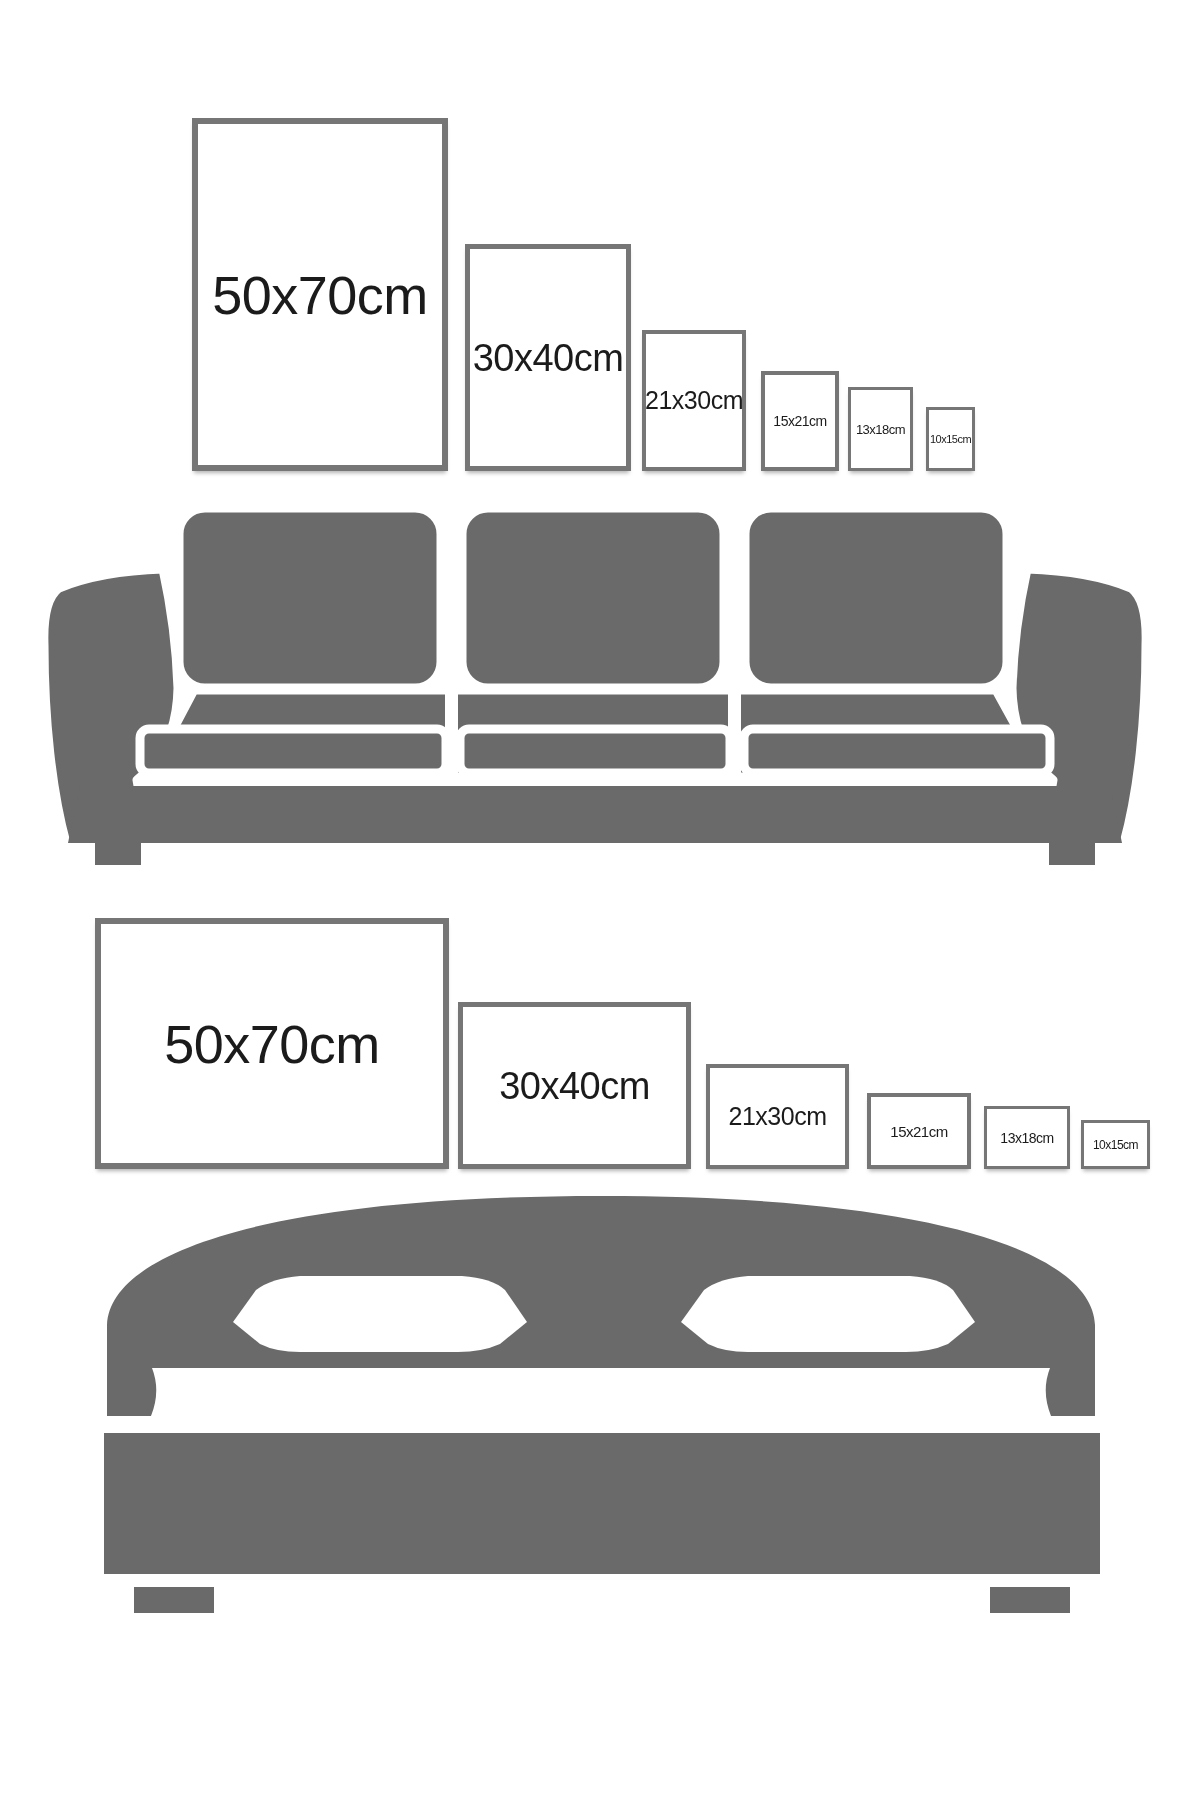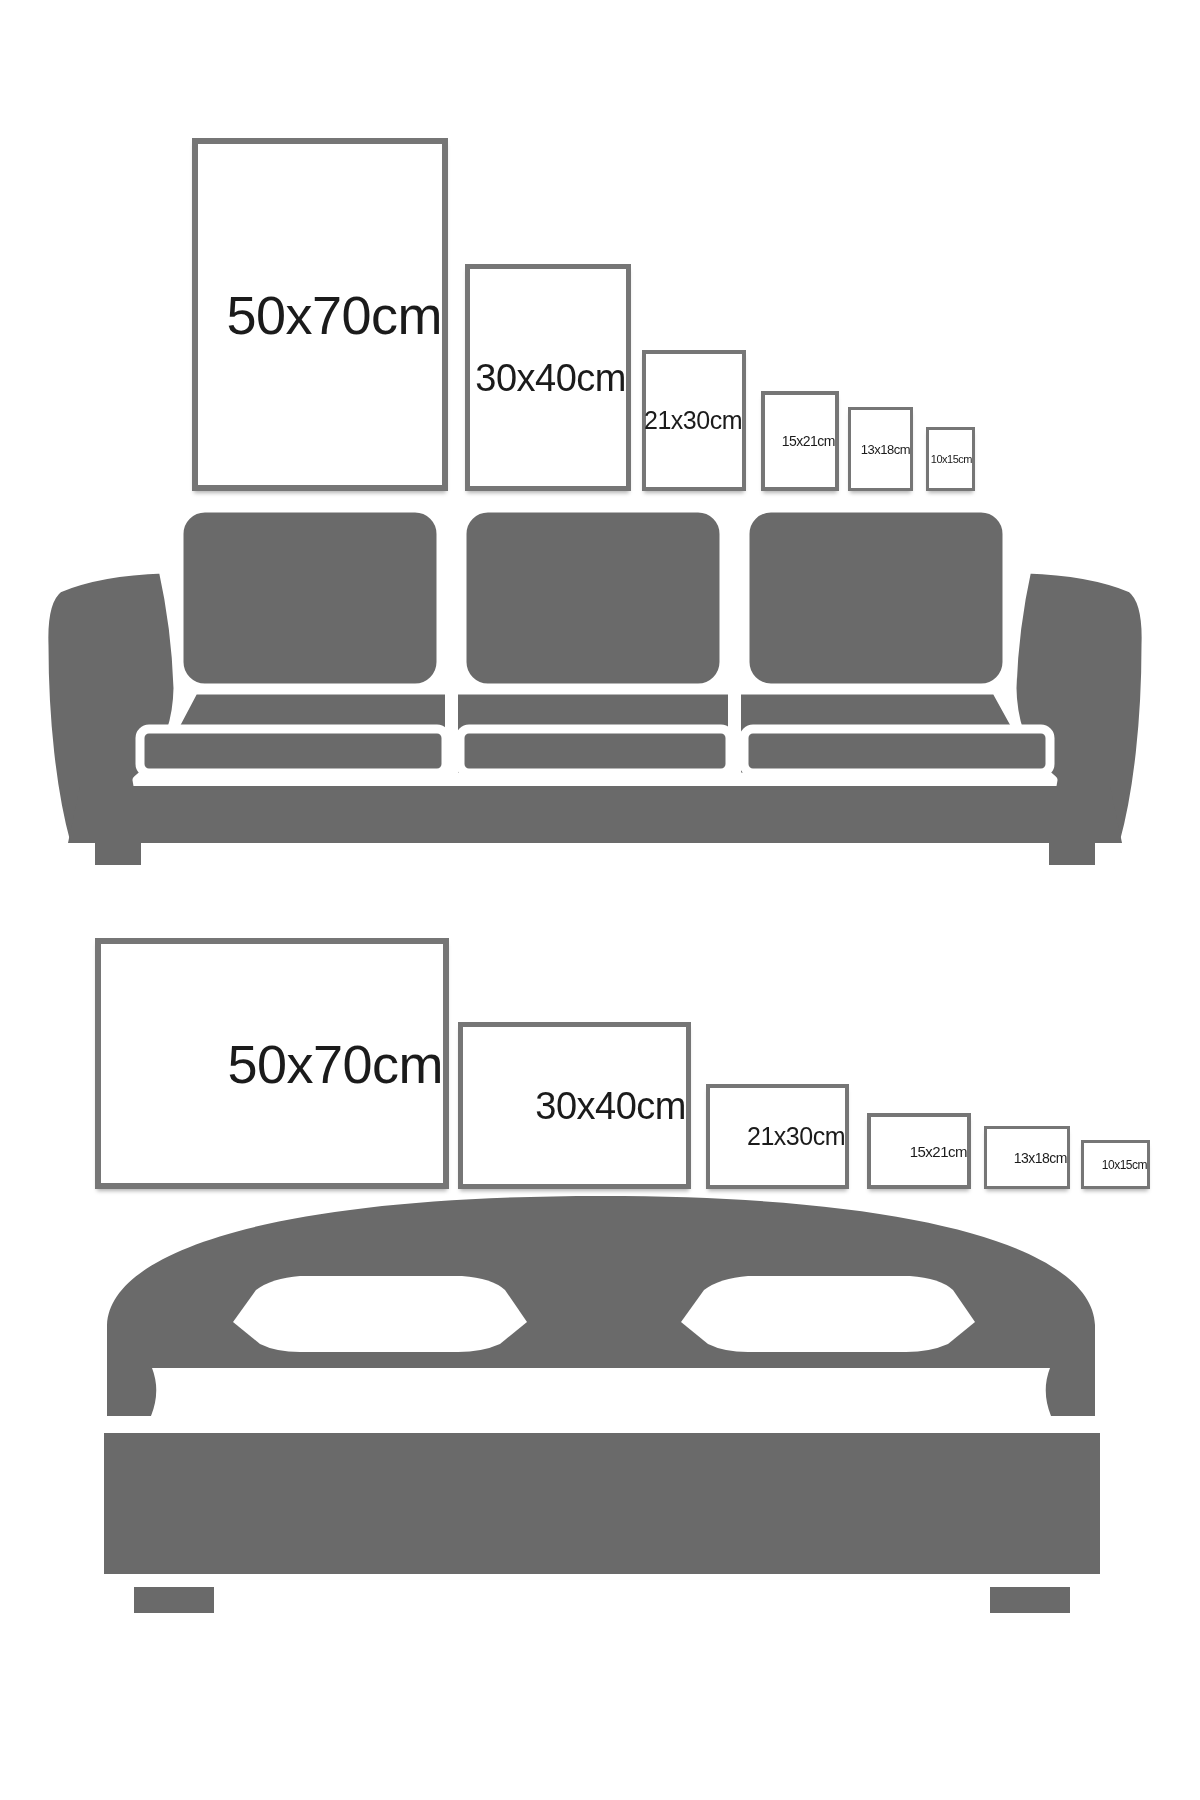--- a/index.html
+++ b/index.html
@@ -8,23 +8,22 @@
     width:1200px;height:1800px;
     background:#ffffff;
     overflow:hidden;
     font-family:"Liberation Sans","DejaVu Sans",sans-serif;
   }
   .frame{
     position:absolute;
     box-sizing:border-box;
     background:#ffffff;
     border:4px solid #767676;
-    display:flex;align-items:center;justify-content:flex-end;
+    display:flex;align-items:center;justify-content:center;
     box-shadow:0 4px 4px -2px rgba(0,0,0,0.30);
-    margin-top:20px;
   }
   .frame .lbl{
     color:#1b1b1b;
     white-space:nowrap;
     line-height:1;
     letter-spacing:-0.5px;
   }
   
   .f-t1{left:192px;top:118px;width:256px;height:353px;border-width:6px;}
   .f-t1 .lbl{font-size:54px;}

